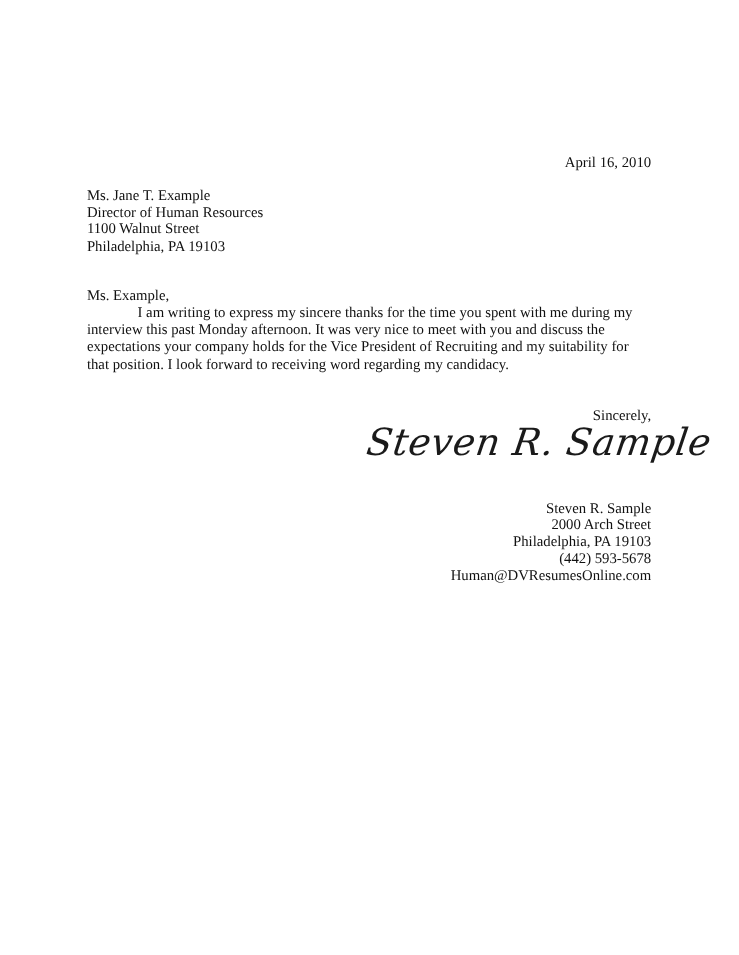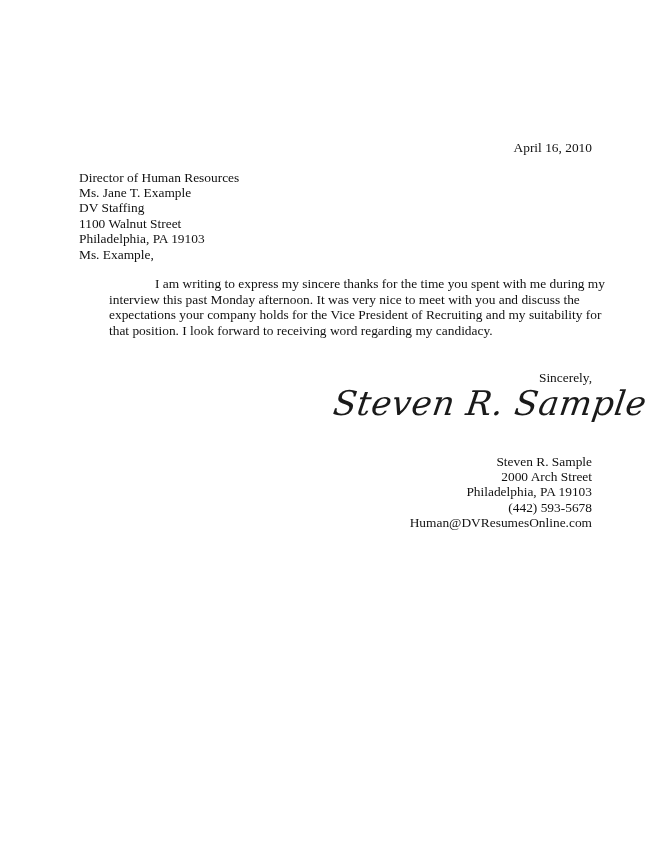--- a/index.html
+++ b/index.html
@@ -37,31 +37,30 @@
     .recipient {
       position: absolute;
       left: 79px;
       top: 170px;
       line-height: 15.2px;
     }
     .recipient div { white-space: nowrap; }
     .salutation {
       position: absolute;
       left: 79px;
-      top: 247px;
+      top: 261px;
       line-height: 15.2px;
     }
     .body-text {
       position: absolute;
       left: 79px;
       top: 276px;
       width: 512px;
       line-height: 15.5px;
       text-align: left;
-      margin-left: 30px;
     }
     .body-text .indent {
       display: inline-block;
       width: 46px;
     }
     .closing {
       top: 370px;
     }
     .signature {
       position: absolute;
@@ -87,23 +86,22 @@
     }
   </style>
 </head>
 <body>
 
 <div class="page">
 
   <div class="right-block date">April 16, 2010</div>
 
   <div class="recipient">
+    <div>Ms. Jane T. Example</div>
     <div>Director of Human Resources</div>
-    <div>Ms. Jane T. Example</div>
-    <div>DV Staffing</div>
     <div>1100 Walnut Street</div>
     <div>Philadelphia, PA 19103</div>
   </div>
 
   <div class="salutation">Ms. Example,</div>
 
   <div class="body-text"><span class="indent"></span><span>I am writing to express my sincere thanks for the time you spent with me during my interview this past Monday afternoon. It was very nice to meet with you and discuss the expectations your company holds for the Vice President of Recruiting and my suitability for that position. I look forward to receiving word regarding my candidacy.</span></div>
 
   <div class="right-block closing">Sincerely,</div>
 

